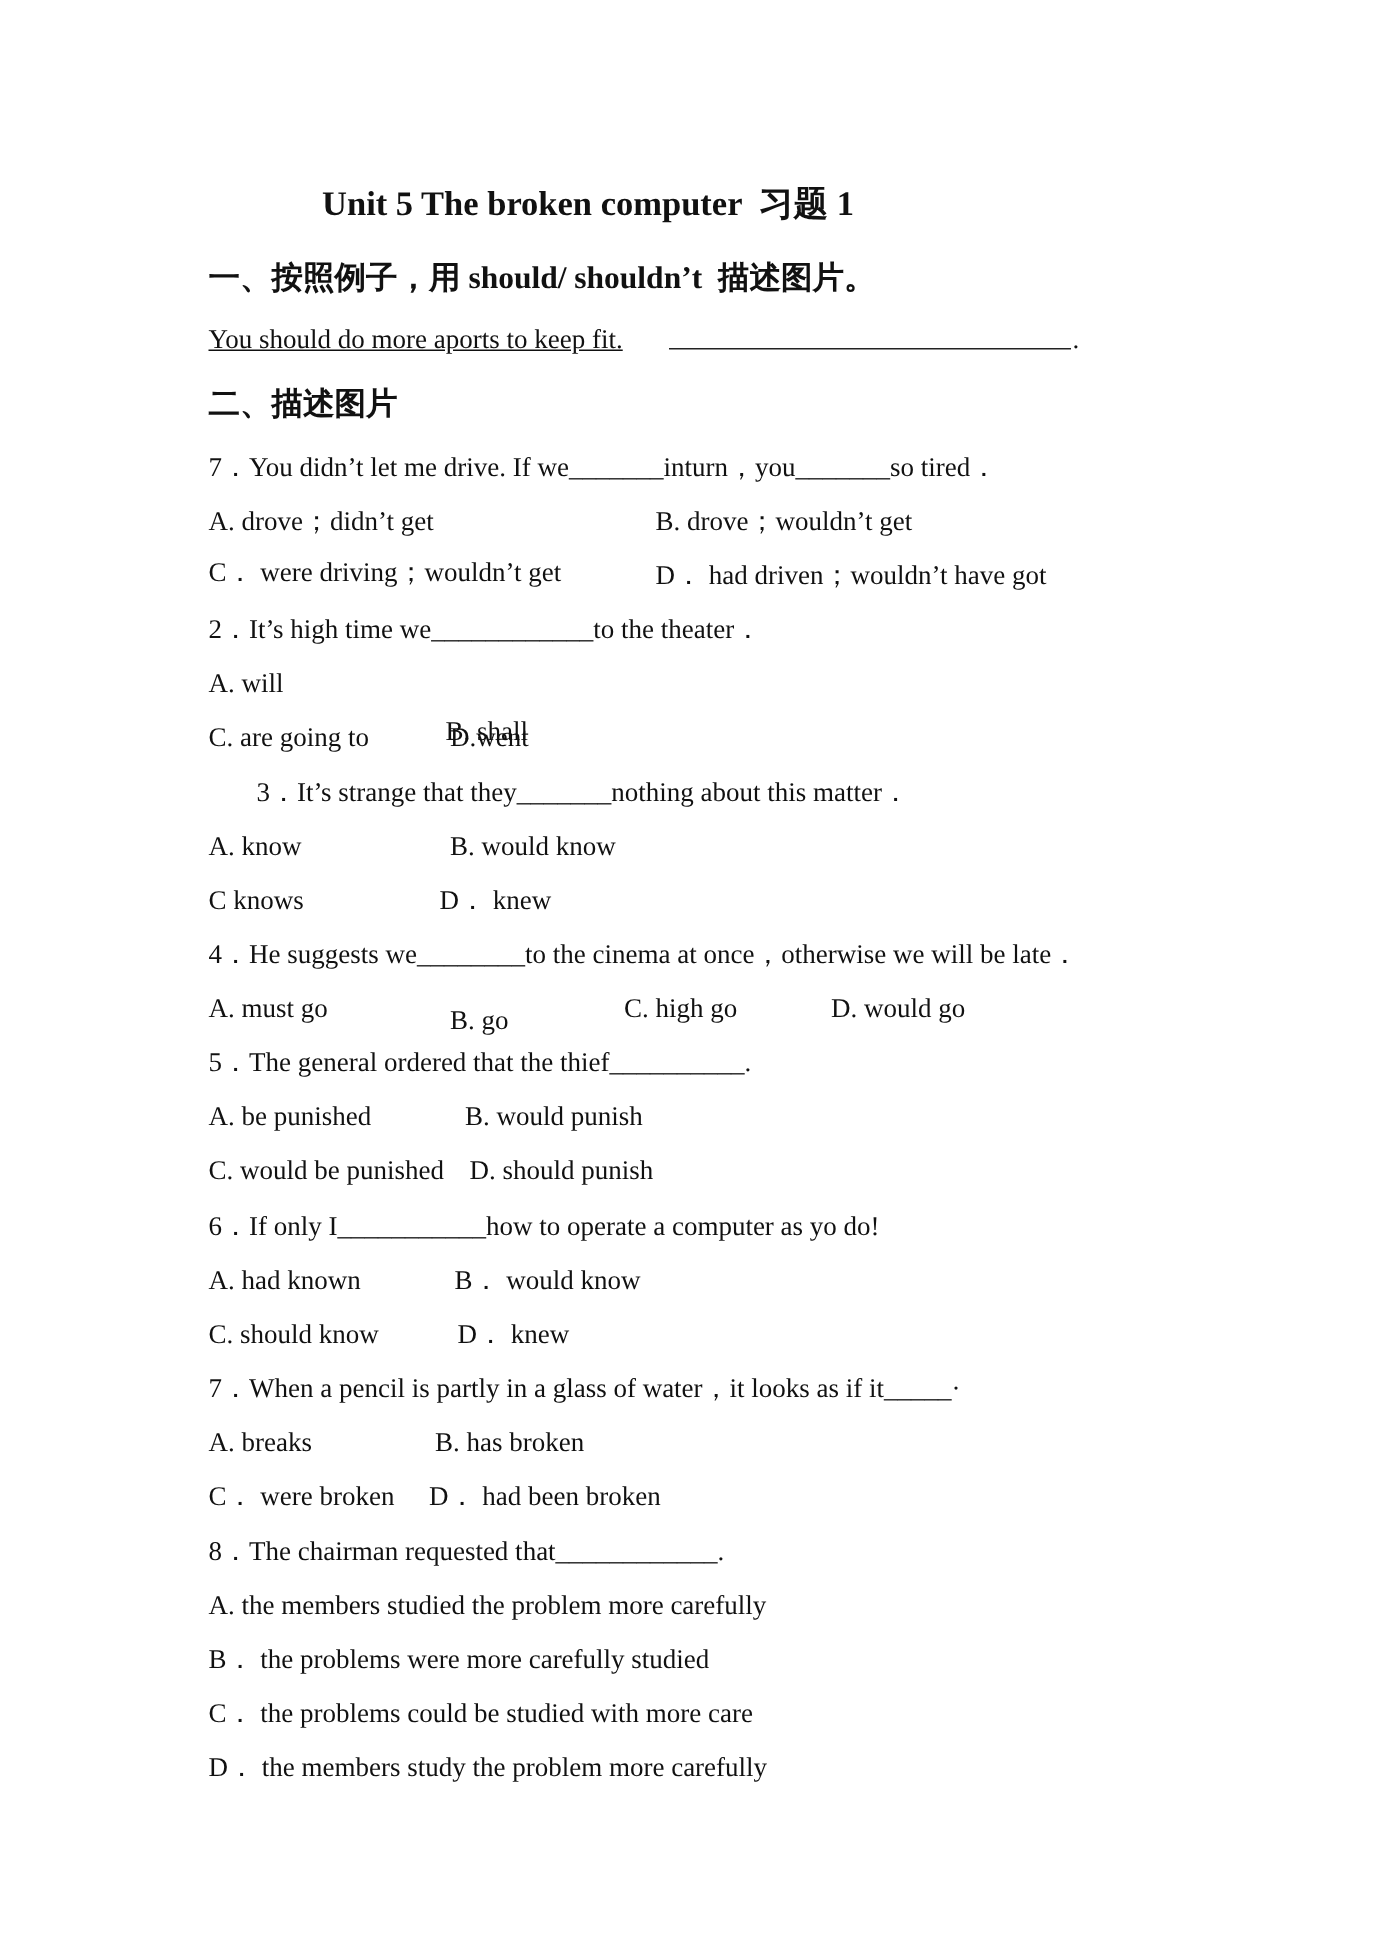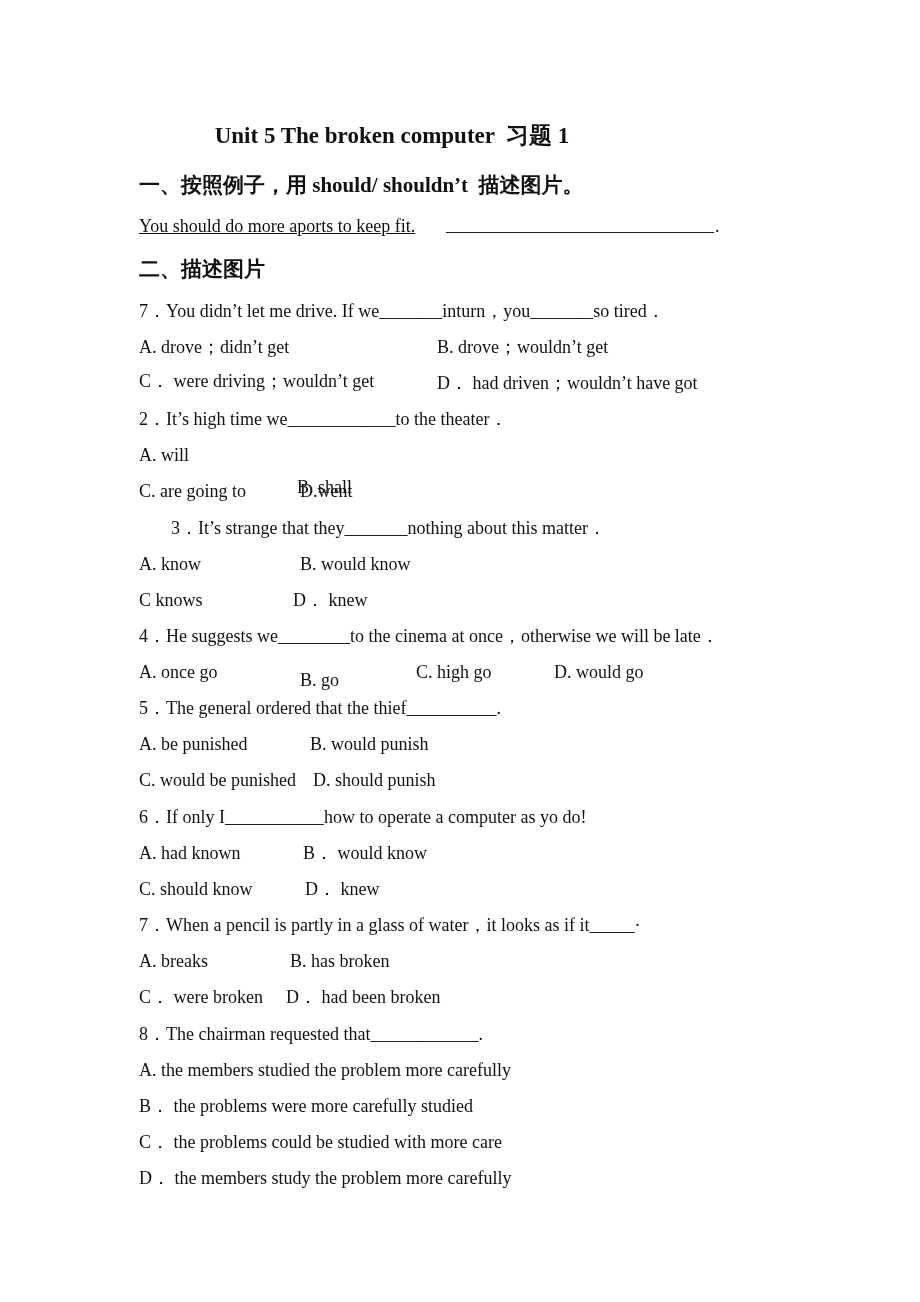--- a/index.html
+++ b/index.html
@@ -49,21 +49,21 @@
   <div class="abs line" style="left:139px;top:481px;">C. are going to</div>
   <div class="abs line" style="left:300px;top:481px;">D.went</div>
 
   <div class="abs line" style="left:139px;top:518px;margin-left:32px;">3．It’s strange that they_______nothing about this matter．</div>
   <div class="abs line" style="left:139px;top:554px;">A. know</div>
   <div class="abs line" style="left:300px;top:554px;">B. would know</div>
   <div class="abs line" style="left:139px;top:590px;">C knows</div>
   <div class="abs line" style="left:293px;top:590px;">D． knew</div>
 
   <div class="abs line" style="left:139px;top:626px;text-align:center;">4．He suggests we________to the cinema at once，otherwise we will be late．</div>
-  <div class="abs line" style="left:139px;top:662px;">A. once go</div>
+  <div class="abs line" style="left:139px;top:662px;">A. must go</div>
   <div class="abs line" style="left:300px;top:670px;">B. go</div>
   <div class="abs line" style="left:416px;top:662px;">C. high go</div>
   <div class="abs line" style="left:554px;top:662px;">D. would go</div>
 
   <div class="abs line" style="left:139px;top:698px;">5．The general ordered that the thief__________.</div>
   <div class="abs line" style="left:139px;top:734px;">A. be punished</div>
   <div class="abs line" style="left:310px;top:734px;">B. would punish</div>
   <div class="abs line" style="left:139px;top:770px;">C. would be punished</div>
   <div class="abs line" style="left:313px;top:770px;">D. should punish</div>
 

